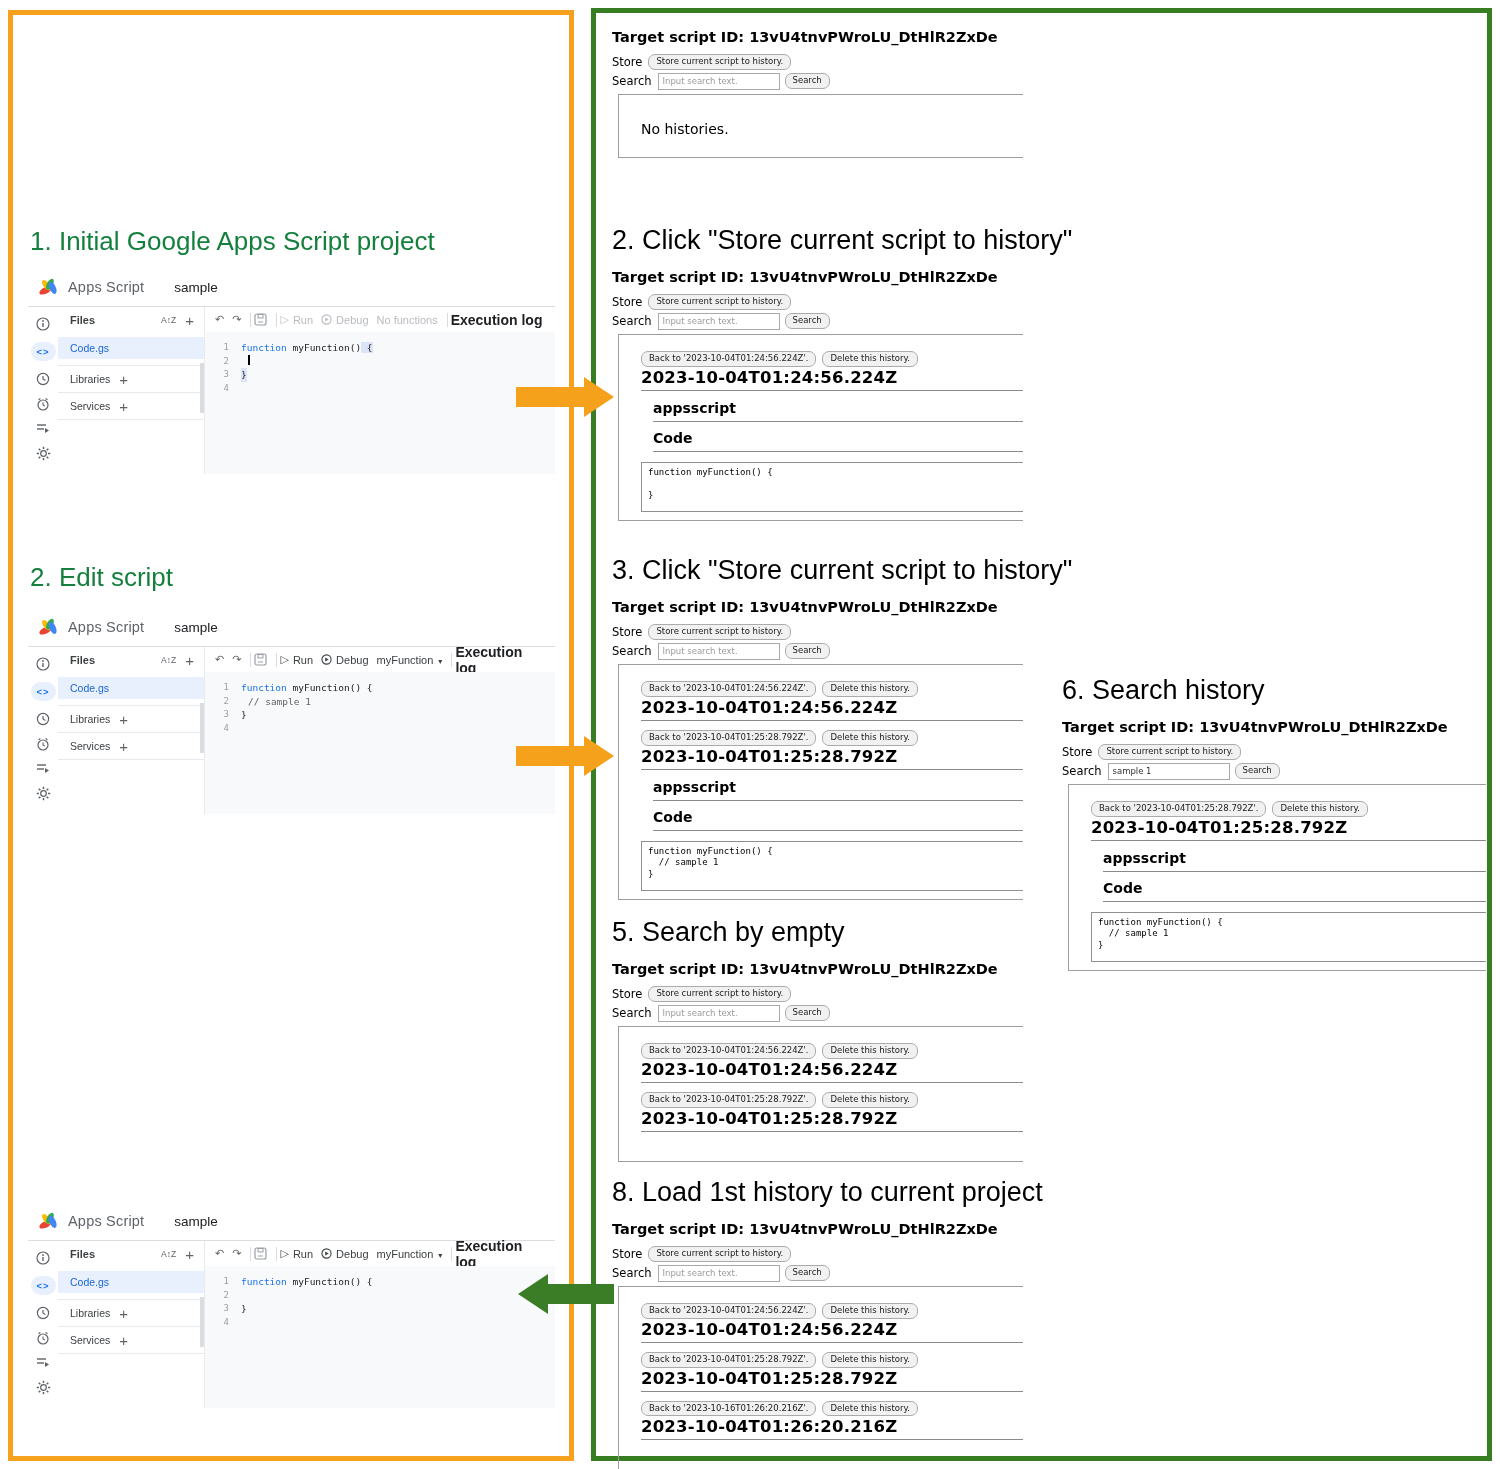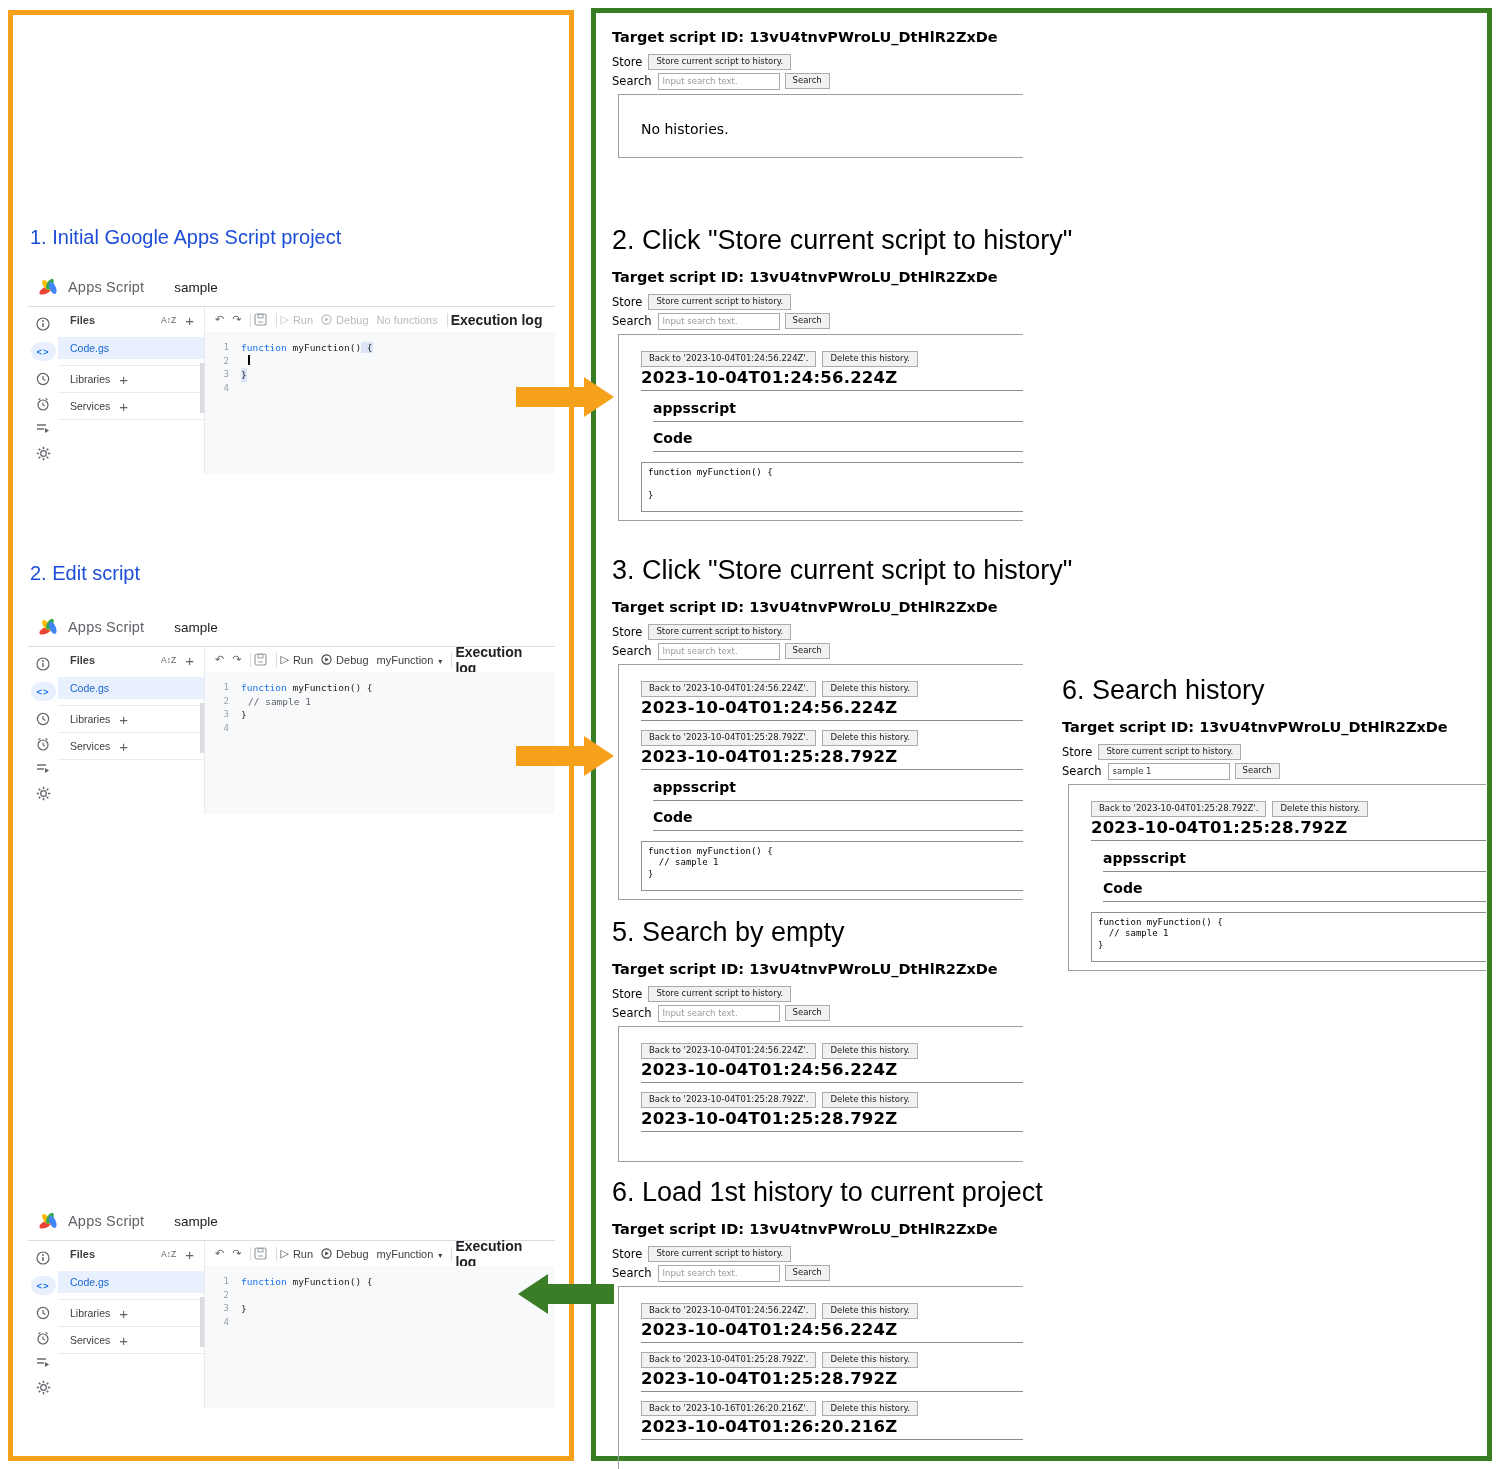--- a/index.html
+++ b/index.html
@@ -17,21 +17,21 @@
   .arrow { position:absolute; z-index:10; width:100px; height:40px; }
   .arrow .shaft { position:absolute; top:10px; height:20px; }
   .arrow-right .shaft { left:0; width:68px; background:#F5A11B; }
   .arrow-right .head { position:absolute; left:68px; top:0; width:0; height:0;
       border-top:20px solid transparent; border-bottom:20px solid transparent; border-left:30px solid #F5A11B; }
   .arrow-left .shaft { left:30px; width:66px; background:#3B7D26; }
   .arrow-left .head { position:absolute; left:0; top:0; width:0; height:0;
       border-top:20px solid transparent; border-bottom:20px solid transparent; border-right:30px solid #3B7D26; }
 
   
-  .big-title { position:absolute; font-size:20px; color:#1d4ed8; white-space:nowrap; z-index:2; }
+  .big-title { position:absolute; font-size:26px; color:#15803d; white-space:nowrap; z-index:2; }
 
   
   .gas { position:absolute; width:527px; background:#fff; z-index:2; }
   .gas-header { height:38px; display:flex; align-items:center; padding-left:10px; }
   .gas-brand { font-size:14.5px; color:#5f6368; margin-left:8px; letter-spacing:.2px; }
   .gas-project { font-size:13.5px; color:#202124; margin-left:30px; }
   .gas-body { display:flex; border-top:1px solid #dadce0; height:167px; }
   .rail { width:30px; display:flex; flex-direction:column; align-items:center; padding-top:10px; }
   .rail > * { margin-bottom:11px; }
   .rail svg { display:block; }
@@ -67,21 +67,21 @@
   
   .wpanel { position:absolute; font-family:"DejaVu Sans", sans-serif; color:#000; z-index:2; }
   .wp-title { font-family:"Liberation Sans", sans-serif; font-weight:normal; font-size:27px; white-space:nowrap; margin:0; line-height:32px; }
   .wp-clip { overflow:hidden; width:411px; }
   .wp-clip.wide { width:424px; }
   .wp-target { margin-top:13px; font-size:14.5px; font-weight:bold; white-space:nowrap; }
   .wp-row { margin-top:9px; display:flex; align-items:center; height:16px; }
   .wp-row + .wp-row { margin-top:3px; }
   .wp-label { font-size:11.5px; margin-right:6px; }
   .wp-btn { font-family:"DejaVu Sans", sans-serif; font-size:8.5px; color:#1a1a1a; background:#f1f1f1;
-            border:1px solid #ababab; border-radius:0; padding:2px 7px; line-height:1.15; white-space:nowrap; }
+            border:1px solid #ababab; border-radius:7px; padding:2px 7px; line-height:1.15; white-space:nowrap; }
   .wp-input { width:112px; font-size:8.5px; padding:2.5px 4px; border:1px solid #a9a9a9;
               font-family:"DejaVu Sans", sans-serif; color:#333; margin-right:5px; }
   .wp-input::placeholder { color:#9a9a9a; }
   .wp-box { margin:5px 0 0 6px; border:1px solid #9e9e9e; width:480px; padding:16px 0 8px 22px; box-sizing:border-box; }
   .wp-box.pad-b { padding-bottom:20px; }
   .wp-box.empty-box { padding:26px 0 20px 22px; }
   .wp-empty { font-size:14px; }
   .hist-btns { display:flex; margin-bottom:2px; }
   .hist-btns .wp-btn { margin-right:6px; }
   .hist-ts { font-size:16.5px; font-weight:bold; line-height:18px; letter-spacing:.2px; white-space:nowrap; }
@@ -567,21 +567,21 @@
             <button class="wp-btn">Delete this history.</button>
           </div>
           <div class="hist-ts">2023-10-04T01:25:28.792Z</div>
           <div class="hist-hr"></div>
         </div>
       </div>
     </div>
   </section>
 
   <section class="wpanel" style="left:612px; top:1176px;">
-    <h2 class="wp-title">6. Load 1st history to current project</h2>
+    <h2 class="wp-title">8. Load 1st history to current project</h2>
     <div class="wp-clip">
       <div class="wp-target">Target script ID: 13vU4tnvPWroLU_DtHlR2ZxDe</div>
       <div class="wp-row">
           <span class="wp-label">Store</span>
           <button class="wp-btn">Store current script to history.</button>
         </div>
       <div class="wp-row">
           <span class="wp-label">Search</span>
           <input class="wp-input" placeholder="Input search text." style="">
           <button class="wp-btn">Search</button>

